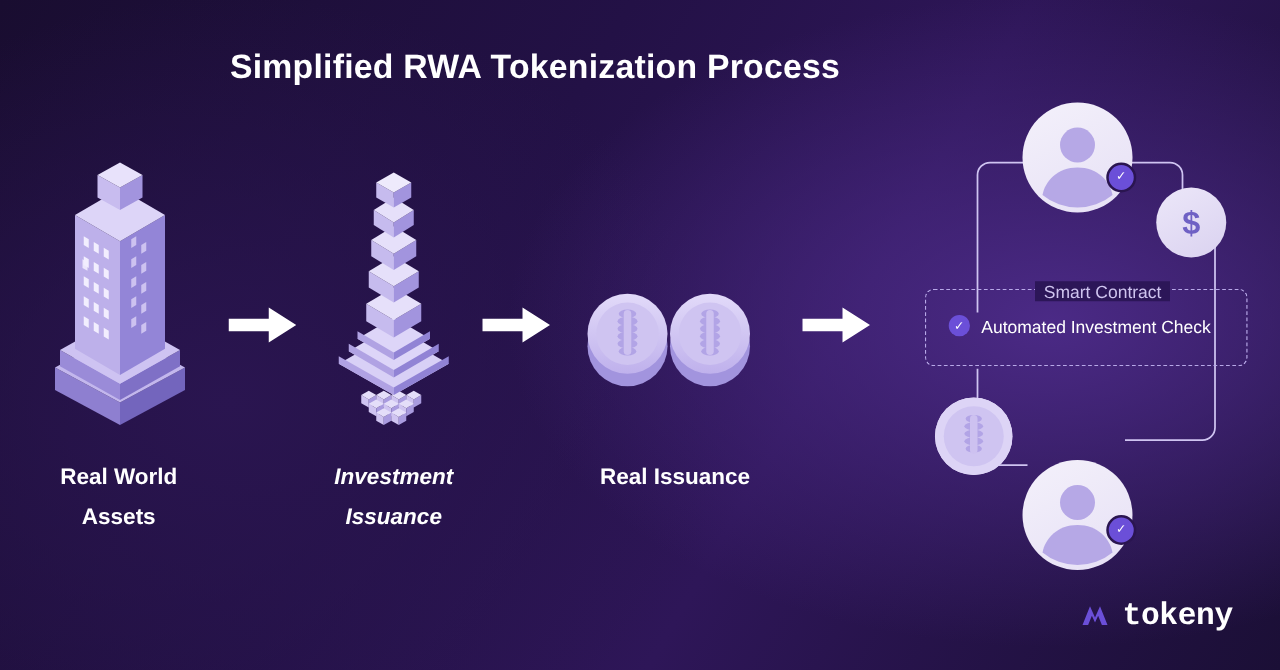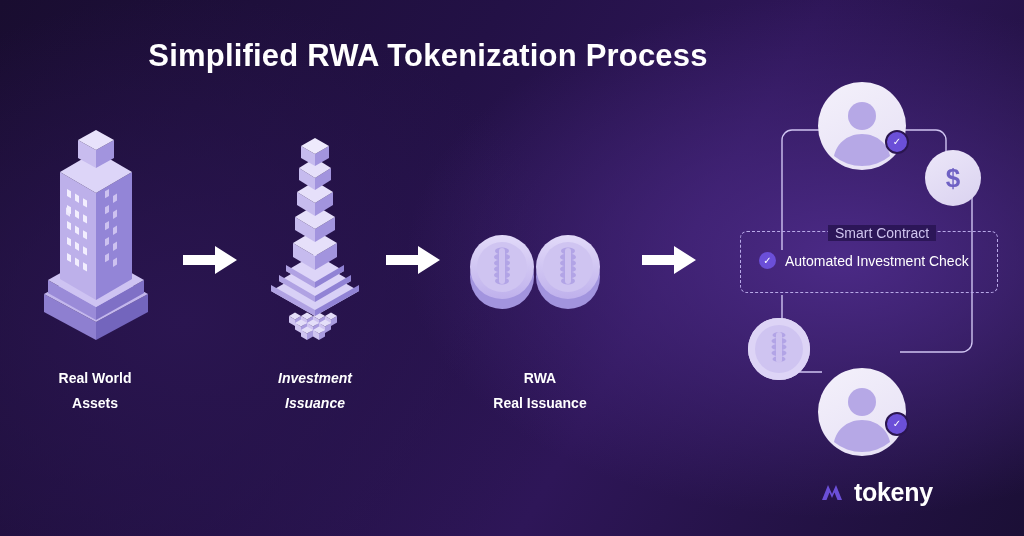--- a/index.html
+++ b/index.html
@@ -10,25 +10,25 @@
   }
   #stage{
     position:relative;width:1024px;height:536px;
     background:
       radial-gradient(ellipse 700px 420px at 82% 48%, #4b2a86 0%, rgba(75,42,134,0) 62%),
       radial-gradient(ellipse 620px 500px at 18% 60%, #2a1550 0%, rgba(42,21,80,0) 65%),
       linear-gradient(120deg,#190d30 0%, #231146 38%, #2e1658 62%, #1b0f36 100%);
   }
   .title{
     position:absolute;top:38px;left:0;width:856px;text-align:center;
-    color:#ffffff;font-size:31px;font-weight:bold;letter-spacing:.2px;
+    color:#ffffff;font-size:27px;font-weight:bold;letter-spacing:.2px;
   }
   .stage-label{
     position:absolute;text-align:center;color:#ffffff;
-    font-size:14px;font-weight:bold;line-height:1.75;
+    font-size:18px;font-weight:bold;line-height:1.75;
   }
   .arrow{position:absolute;}
   .arrow svg{display:block;}
 
   
   .iso{position:absolute;}
   .avatar-circle{
     position:absolute;border-radius:50%;
     background:linear-gradient(150deg,#f4f1fb 0%,#e6e0f5 100%);
   }
@@ -259,21 +259,20 @@
           <ellipse cx="106" cy="48" rx="8" ry="3.6"></ellipse>
           <ellipse cx="106" cy="54" rx="8" ry="3.6"></ellipse>
           <ellipse cx="106" cy="60" rx="8" ry="3.6"></ellipse>
           <ellipse cx="106" cy="66" rx="7" ry="3.4"></ellipse>
         </g>
         <rect x="103" y="33" width="6" height="36" rx="3" fill="#cdc1f0"></rect>
       </g>
     </svg>
   </div>
   <div class="stage-label" style="left:450px;top:366px;width:180px;">
-    <div>RWA</div>
     <div>Real Issuance</div>
   </div>
 
   <div class="arrow" style="left:640px;top:243px;">
     <svg width="58" height="34" viewBox="0 0 58 34">
       <path d="M2 12 H34 V3 L56 17 L34 31 V22 H2 Z" fill="#ffffff"></path>
     </svg>
   </div>
 
   <svg class="flow-lines" width="280" height="380" viewBox="0 0 280 380">
@@ -328,20 +327,20 @@
     <span>✓</span>
   </div>
 
   <div class="smart-contract-box" style="left:740px;top:231px;width:256px;height:60px;"></div>
   <div class="sc-caption" style="left:828px;top:225px;">Smart Contract</div>
   <div class="sc-row" style="left:759px;top:252px;">
     <span class="sc-check">✓</span>
     <span>Automated Investment Check</span>
   </div>
 
-  <div class="logo" style="left:820px;top:478px;">
+  <div class="logo" style="left:864px;top:478px;font-family:Liberation Mono, monospace;">
     <svg width="26" height="26" viewBox="0 0 26 26">
       <path d="M2 20 L8 5 L12 14 L16 5 L22 20 L17.5 20 L14.5 12.5 L12 18 L9.5 12.5 L6.5 20 Z" fill="#6b4fd8"></path>
     </svg>
     <span class="logo-word">tokeny</span>
   </div>
 
 </div>
 
 </body></html>

